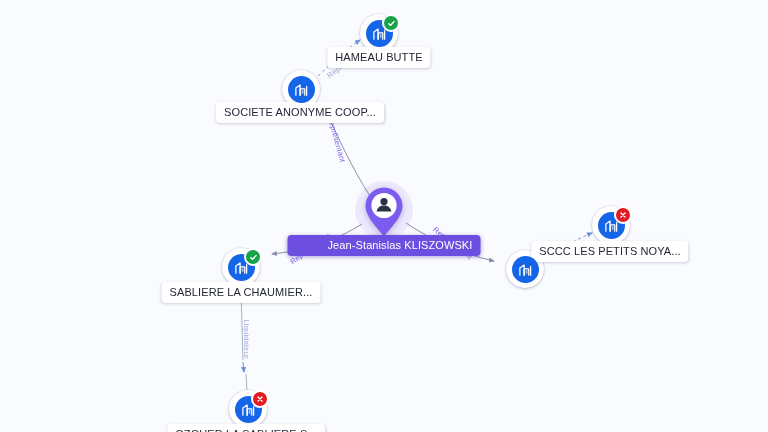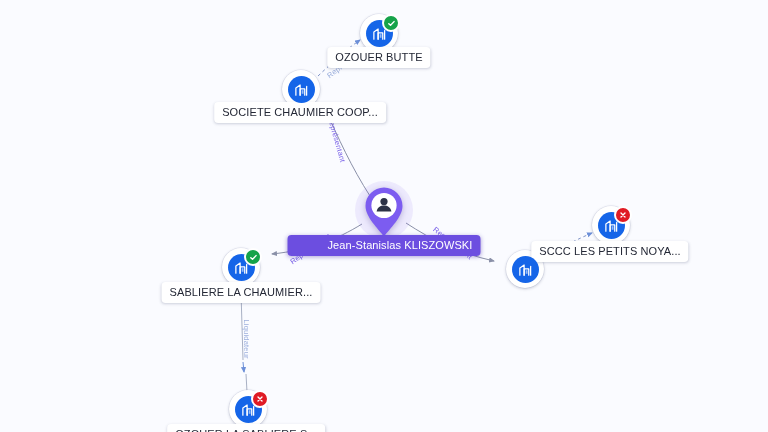--- a/index.html
+++ b/index.html
@@ -196,35 +196,35 @@
           <path d="M13 14.5h1.6M13 17.5h1.6" stroke="#ffffff" stroke-width="1.6" stroke-linecap="round"></path>
         </svg>
       </div>
     </div>
     <div class="badge ok">
       <svg width="9" height="9" viewBox="0 0 12 12">
         <path d="M2.4 6.2 L4.7 8.4 L9.4 3.5" stroke="#ffffff" stroke-width="1.9" fill="none" stroke-linecap="round" stroke-linejoin="round"></path>
       </svg>
     </div>
   </div>
-  <div class="node-label" style="left:379px; top:47px;">OZOUER BUTTE</div>
+  <div class="node-label" style="left:379px; top:47px;">HAMEAU BUTTE</div>
 
   <div class="node" style="left:301px; top:89px;">
     <div class="node-puck">
       <div class="node-disc">
         <svg width="15" height="15" viewBox="0 0 24 24" fill="none">
           <path d="M3 21V9.6L9.8 4.8V21" stroke="#ffffff" stroke-width="2" stroke-linejoin="round" stroke-linecap="round"></path>
           <path d="M9.8 21V11h7.4v10" stroke="#ffffff" stroke-width="2" stroke-linejoin="round" stroke-linecap="round"></path>
           <path d="M20.2 21V7" stroke="#ffffff" stroke-width="2" stroke-linecap="round"></path>
           <path d="M13 14.5h1.6M13 17.5h1.6" stroke="#ffffff" stroke-width="1.6" stroke-linecap="round"></path>
         </svg>
       </div>
     </div>
   </div>
-  <div class="node-label" style="left:300px; top:102px;">SOCIETE CHAUMIER COOP...</div>
+  <div class="node-label" style="left:300px; top:102px;">SOCIETE ANONYME COOP...</div>
 
   <div class="node person" style="left:384px; top:212px;">
     <div class="halo"></div>
     <div class="pin-wrap">
       <svg width="44" height="52" viewBox="0 0 44 52">
         <path d="M22 1.5 C11.8 1.5 3.5 9.8 3.5 20 C3.5 31 16 42.5 22 50.5
                  C28 42.5 40.5 31 40.5 20 C40.5 9.8 32.2 1.5 22 1.5 Z" fill="#7c5cf0"></path>
         <circle cx="22" cy="19.5" r="12.6" fill="#ffffff"></circle>
         <circle cx="22" cy="15.6" r="3.6" fill="#2b3246"></circle>
         <path d="M14.6 25.4 C15.4 21.4 18.4 19.6 22 19.6 C25.6 19.6 28.6 21.4 29.4 25.4 Z" fill="#2b3246"></path>

